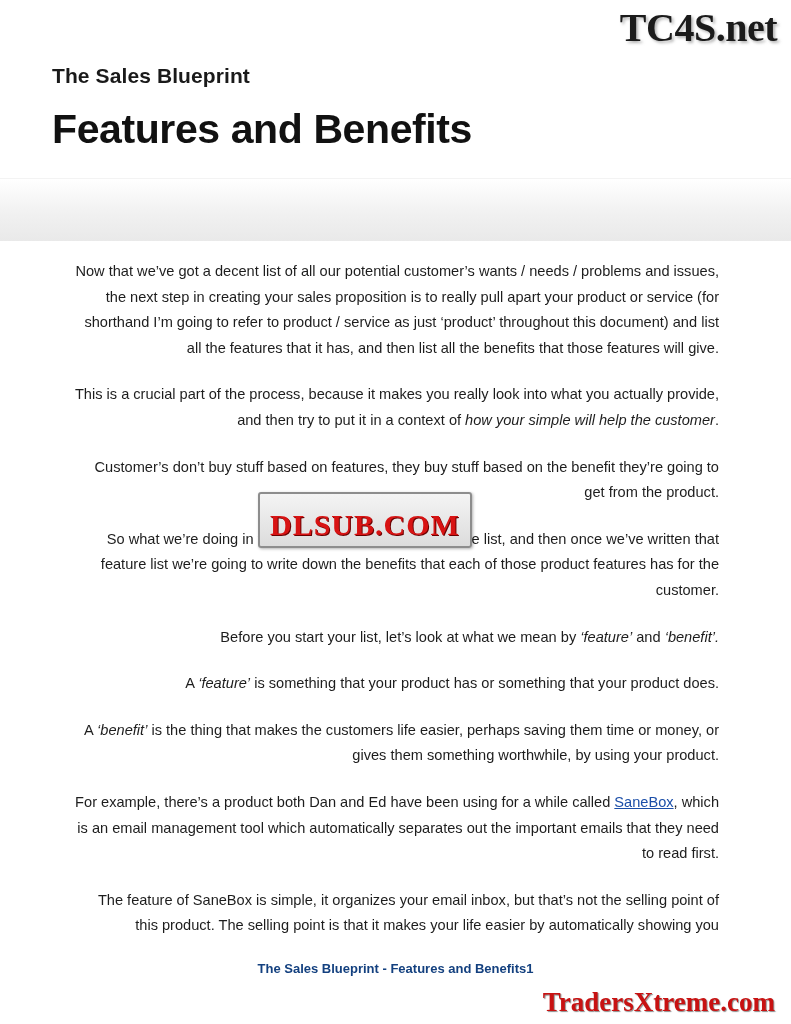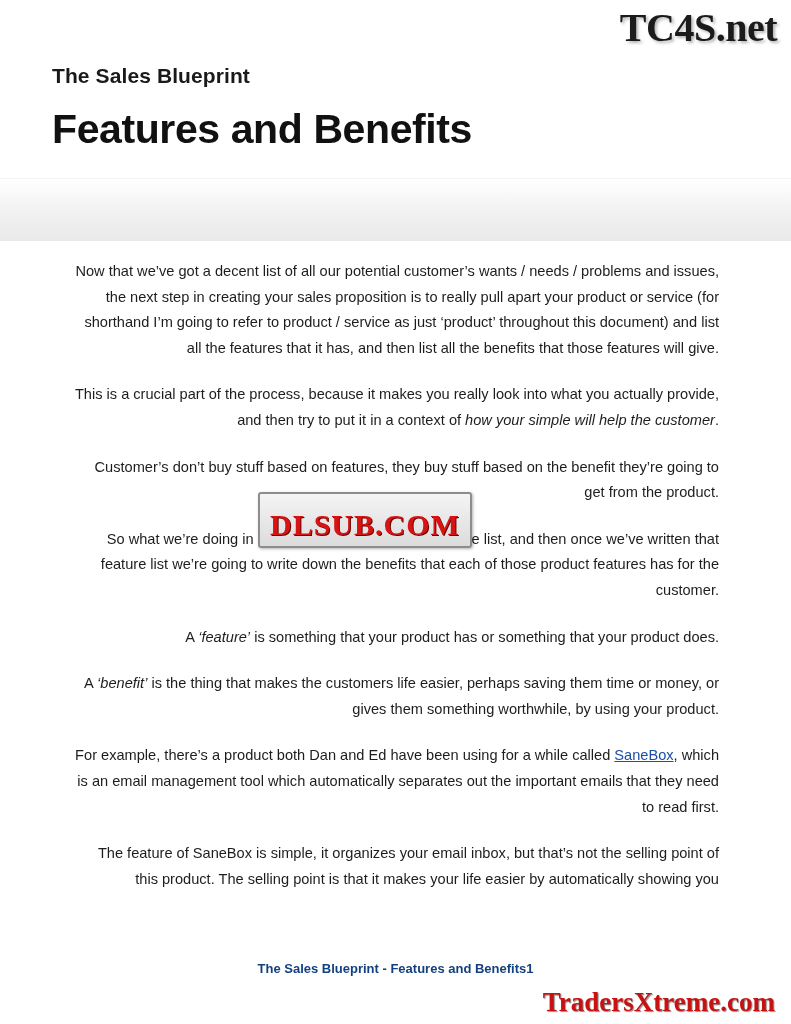--- a/index.html
+++ b/index.html
@@ -138,20 +138,23 @@
   <p>Now that we’ve got a decent list of all our potential customer’s wants / needs / problems and issues, the next step in creating your sales proposition is to really pull apart your product or service (for shorthand I’m going to refer to product / service as just ‘product’ throughout this document) and list all the features that it has, and then list all the benefits that those features will give.</p>
 
   <p>
     <span>This is a crucial part of the process, because it makes you really look into what you actually provide, and then try to put it in a context of </span><em>how your simple will help the customer</em><span>.</span>
   </p>
 
   <p>Customer’s don’t buy stuff based on features, they buy stuff based on the benefit they’re going to get from the product.</p>
 
   <p>So what we’re doing in today’s session is writing a feature list, and then once we’ve written that feature list we’re going to write down the benefits that each of those product features has for the customer.</p>
 
+  <p>
+    <span>Before you start your list, let’s look at what we mean by </span><em>‘feature’</em><span> and </span><em>‘benefit’.</em>
+  </p>
 
   <p>
     <span>A </span><em>‘feature’</em><span> is something that your product has or something that your product does.</span>
   </p>
 
   <p>
     <span>A </span><em>‘benefit’</em><span> is the thing that makes the customers life easier, perhaps saving them time or money, or gives them something worthwhile, by using your product.</span>
   </p>
 
   <p>

